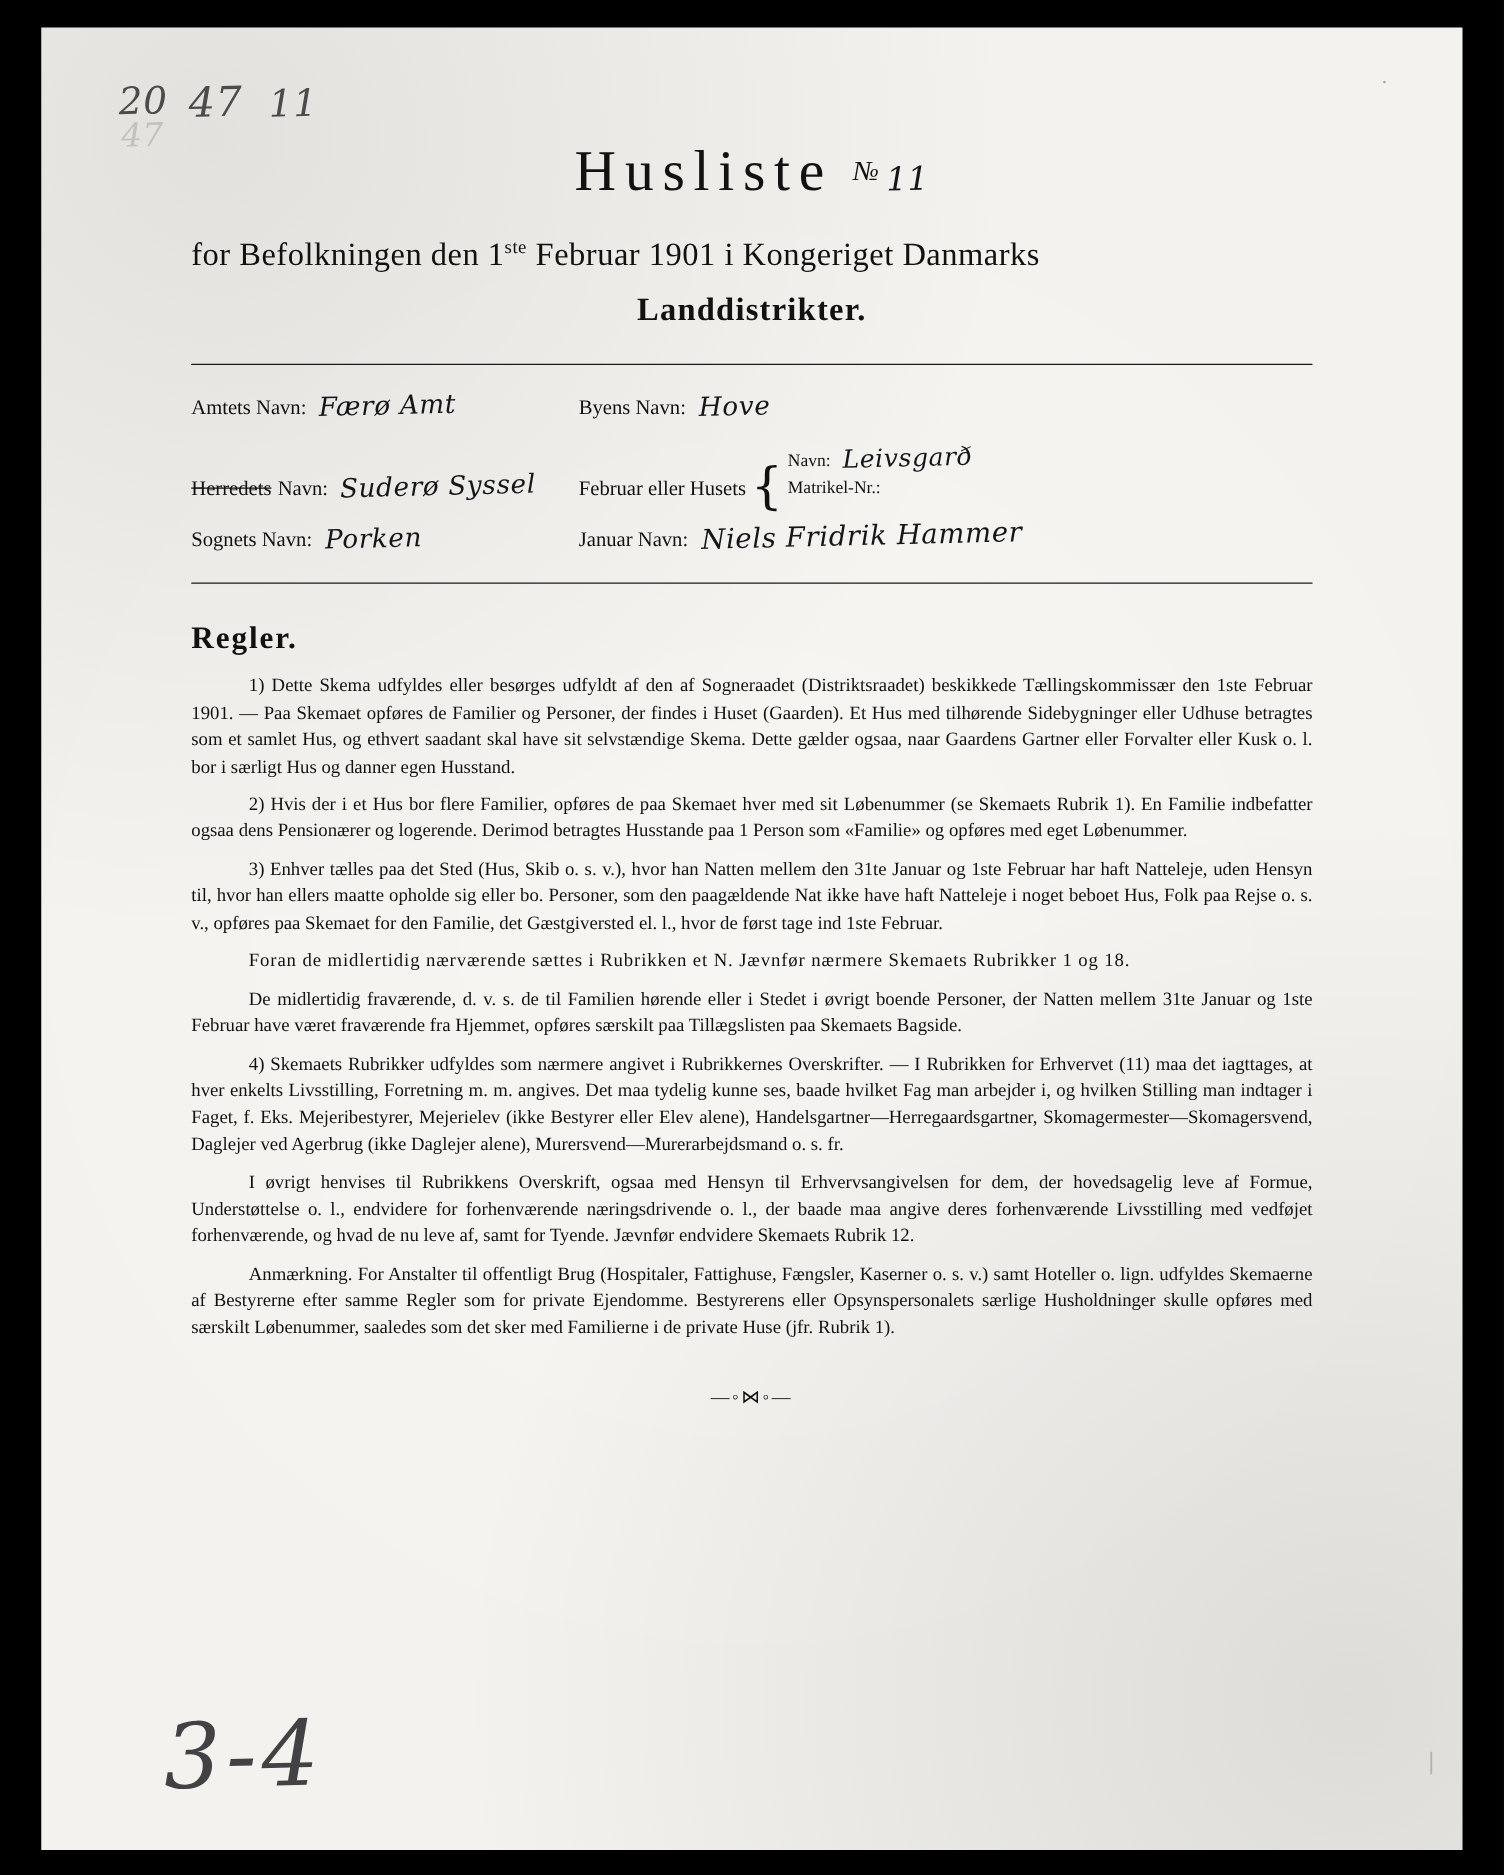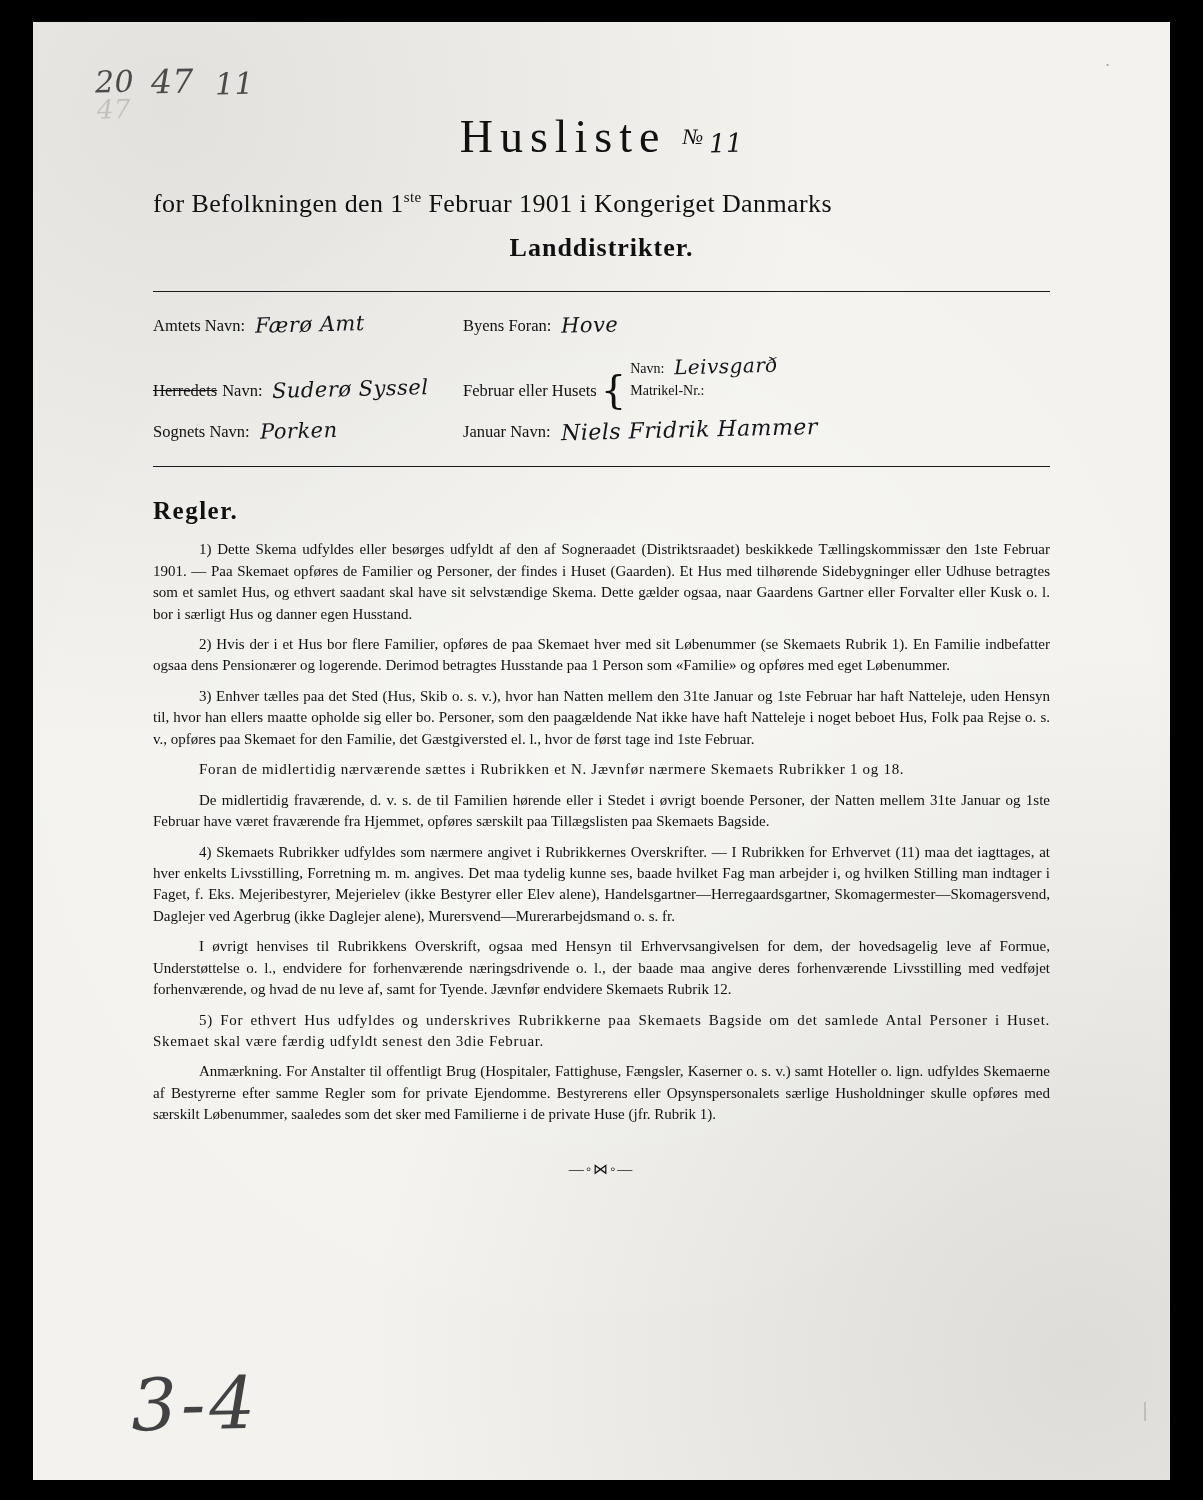--- a/index.html
+++ b/index.html
@@ -205,21 +205,21 @@
       <hr class="rule">
 
       <div class="fields">
 
         <div class="frow">
           <div class="col-a">
             <span class="lbl">Amtets Navn:</span>
             <span class="val hw">Færø Amt</span>
           </div>
           <div class="col-b">
-            <span class="lbl">Byens Foran:</span>
+            <span class="lbl">Byens Navn:</span>
             <span class="val hw">Hove</span>
           </div>
         </div>
 
         <div class="frow">
           <div class="col-a">
             <span class="lbl strike">Herredets</span>
             <span class="lbl" style="margin-left:5px">Navn:</span>
             <span class="val hw">Suderø Syssel</span>
           </div>
@@ -256,20 +256,19 @@
 
       <h2 class="regler">Regler.</h2>
 
       <p class="rule-p">1) Dette Skema udfyldes eller besørges udfyldt af den af Sogneraadet (Distriktsraadet) beskikkede Tællingskommissær den 1ste Februar 1901. — Paa Skemaet opføres de Familier og Personer, der findes i Huset (Gaarden). Et Hus med tilhørende Sidebygninger eller Udhuse betragtes som et samlet Hus, og ethvert saadant skal have sit selvstændige Skema. Dette gælder ogsaa, naar Gaardens Gartner eller Forvalter eller Kusk o. l. bor i særligt Hus og danner egen Husstand.</p>
       <p class="rule-p">2) Hvis der i et Hus bor flere Familier, opføres de paa Skemaet hver med sit Løbenummer (se Skemaets Rubrik 1). En Familie indbefatter ogsaa dens Pensionærer og logerende. Derimod betragtes Husstande paa 1 Person som «Familie» og opføres med eget Løbenummer.</p>
       <p class="rule-p">3) Enhver tælles paa det Sted (Hus, Skib o. s. v.), hvor han Natten mellem den 31te Januar og 1ste Februar har haft Natteleje, uden Hensyn til, hvor han ellers maatte opholde sig eller bo. Personer, som den paagældende Nat ikke have haft Natteleje i noget beboet Hus, Folk paa Rejse o. s. v., opføres paa Skemaet for den Familie, det Gæstgiversted el. l., hvor de først tage ind 1ste Februar.</p>
       <p class="rule-p sp">Foran de midlertidig nærværende sættes i Rubrikken et N. Jævnfør nærmere Skemaets Rubrikker 1 og 18.</p>
       <p class="rule-p">De midlertidig fraværende, d. v. s. de til Familien hørende eller i Stedet i øvrigt boende Personer, der Natten mellem 31te Januar og 1ste Februar have været fraværende fra Hjemmet, opføres særskilt paa Tillægslisten paa Skemaets Bagside.</p>
       <p class="rule-p">4) Skemaets Rubrikker udfyldes som nærmere angivet i Rubrikkernes Overskrifter. — I Rubrikken for Erhvervet (11) maa det iagttages, at hver enkelts Livsstilling, Forretning m. m. angives. Det maa tydelig kunne ses, baade hvilket Fag man arbejder i, og hvilken Stilling man indtager i Faget, f. Eks. Mejeribestyrer, Mejerielev (ikke Bestyrer eller Elev alene), Handelsgartner—Herregaardsgartner, Skomagermester—Skomagersvend, Daglejer ved Agerbrug (ikke Daglejer alene), Murersvend—Murerarbejdsmand o. s. fr.</p>
       <p class="rule-p">I øvrigt henvises til Rubrikkens Overskrift, ogsaa med Hensyn til Erhvervsangivelsen for dem, der hovedsagelig leve af Formue, Understøttelse o. l., endvidere for forhenværende næringsdrivende o. l., der baade maa angive deres forhenværende Livsstilling med vedføjet forhenværende, og hvad de nu leve af, samt for Tyende. Jævnfør endvidere Skemaets Rubrik 12.</p>
-      <p class="rule-p sp">5) For ethvert Hus udfyldes og underskrives Rubrikkerne paa Skemaets Bagside om det samlede Antal Personer i Huset. Skemaet skal være færdig udfyldt senest den 3die Februar.</p>
       <p class="rule-p">Anmærkning. For Anstalter til offentligt Brug (Hospitaler, Fattighuse, Fængsler, Kaserner o. s. v.) samt Hoteller o. lign. udfyldes Skemaerne af Bestyrerne efter samme Regler som for private Ejendomme. Bestyrerens eller Opsynspersonalets særlige Husholdninger skulle opføres med særskilt Løbenummer, saaledes som det sker med Familierne i de private Huse (jfr. Rubrik 1).</p>
 
       <div class="ornament">—◦⋈◦—</div>
 
     </div>
   </div>
 </div>
 
 </body></html>

